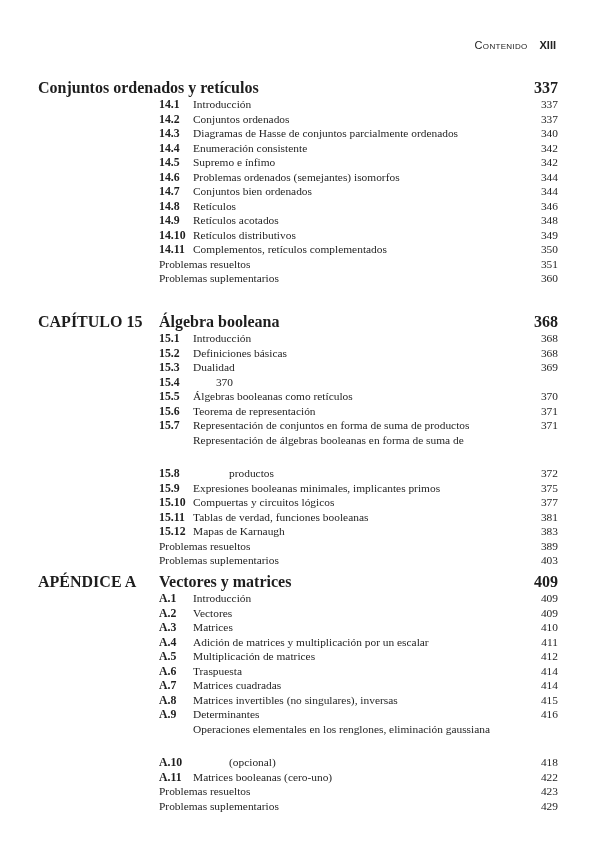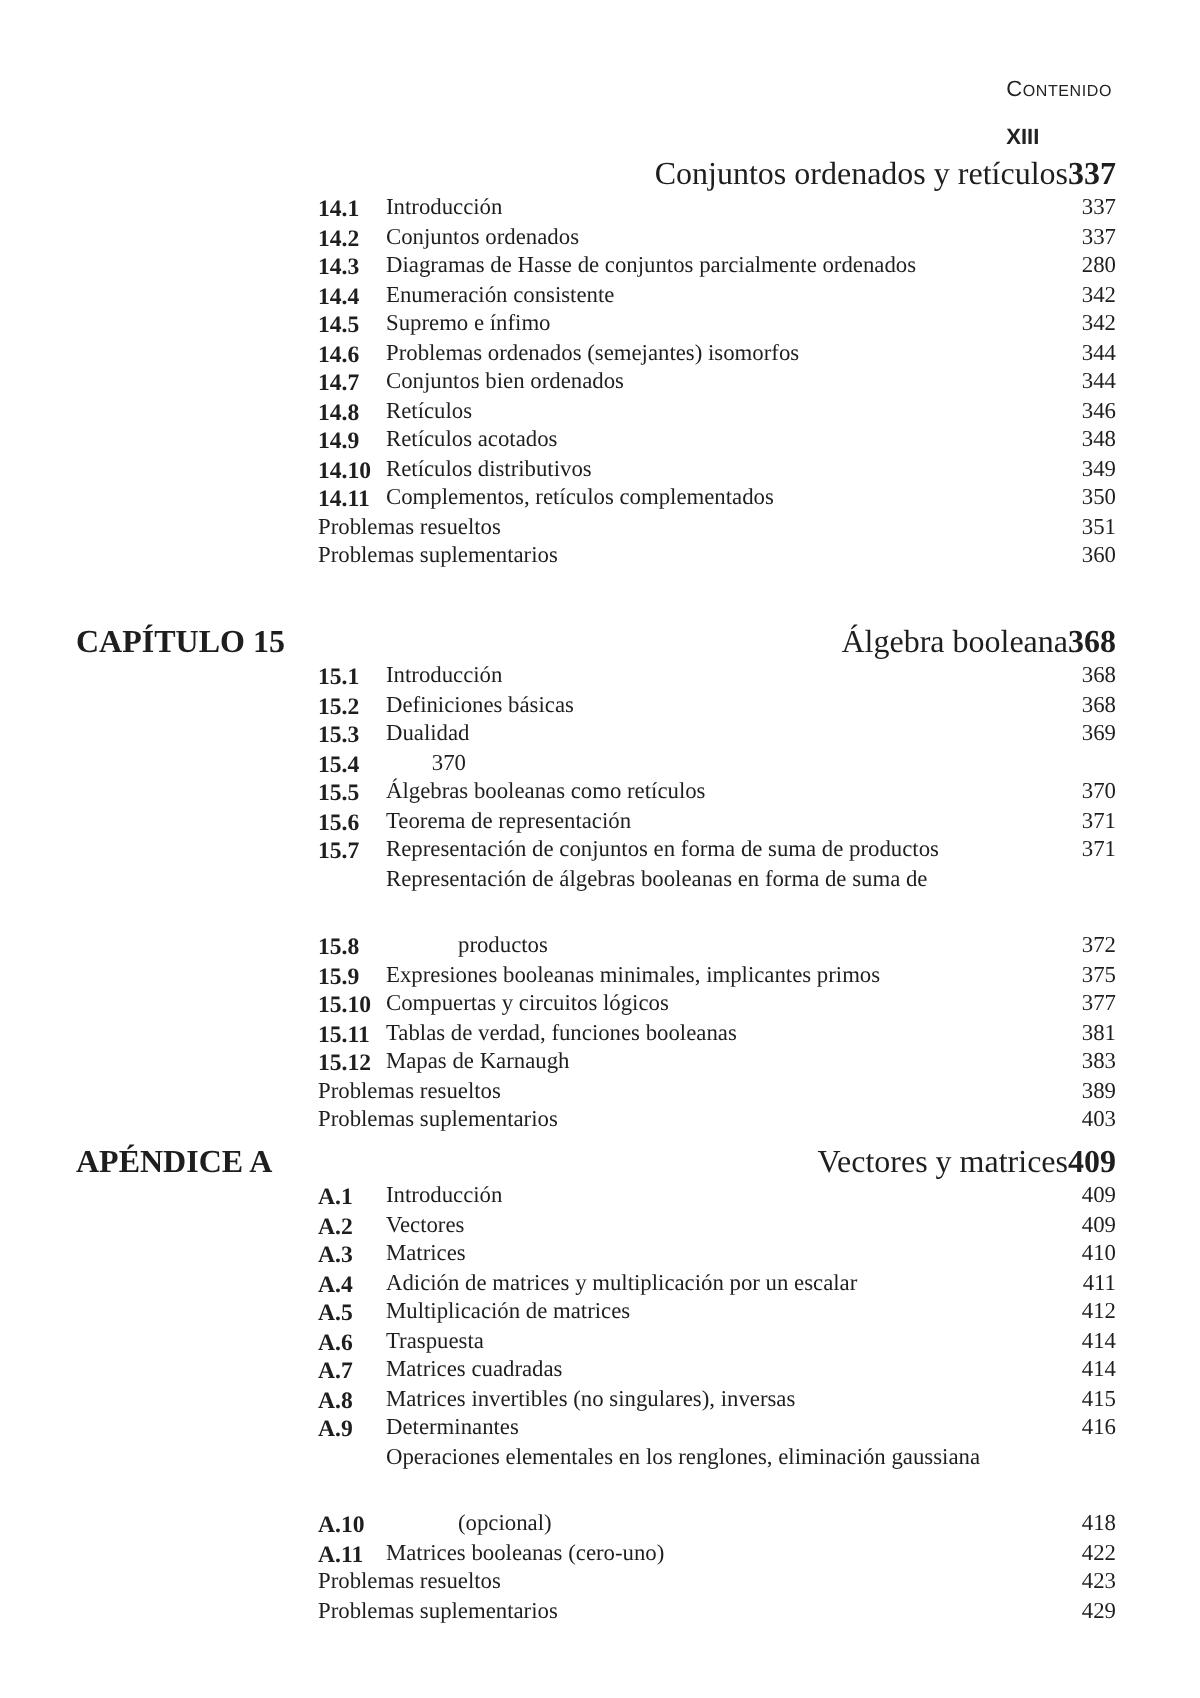--- a/index.html
+++ b/index.html
@@ -3,28 +3,28 @@
 <meta charset="utf-8">
 <style>
   html, body { margin: 0; padding: 0; }
   body {
     width: 600px; height: 849px; background: #ffffff; position: relative; overflow: hidden;
     font-family: "Liberation Serif", serif; color: #1e1e1e;
   }
   .running-head {
     position: absolute; top: 39px; right: 44px;
     font-family: "Liberation Sans", sans-serif; font-size: 10px; color: #222;
-    display: flex; gap: 12px; align-items: baseline; flex-direction: column;
+    display: flex; gap: 12px; align-items: baseline;
   }
   .running-head .sc { font-variant: small-caps; letter-spacing: 0.3px; font-size: 11px; }
   .running-head .pg { font-weight: bold; font-size: 11px; }
   .chapter { position: absolute; left: 38px; width: 520px; }
   .ch-head { display: flex; align-items: baseline; height: 18px; }
   .ch-label { width: 121px; font-weight: bold; font-size: 16px; white-space: nowrap; }
-  .ch-title { flex: 1; font-weight: normal; font-size: 16px; text-align: right; }
+  .ch-title { flex: 1; font-weight: bold; font-size: 16px; }
   .ch-page { font-weight: bold; font-size: 16px; text-align: right; }
   .entries { margin-left: 121px; }
   .entry { display: flex; align-items: flex-end; font-size: 11.4px; line-height: 14.5px; }
   .entry .num { font-weight: bold; font-size: 11.8px; width: 34px; flex: none; }
   .entry .txt { flex: 1; }
   .entry .pg { width: 40px; text-align: right; flex: none; align-self: flex-end; }
   .entry .wrap { display: block; padding-left: 36px; margin-top: 19px; }
 </style>
 </head>
 <body>
@@ -47,21 +47,21 @@
           <span class="pg">337</span>
         </div>
         <div class="entry">
           <span class="num">14.2</span>
           <span class="txt"><span>Conjuntos ordenados</span></span>
           <span class="pg">337</span>
         </div>
         <div class="entry">
           <span class="num">14.3</span>
           <span class="txt"><span>Diagramas de Hasse de conjuntos parcialmente ordenados</span></span>
-          <span class="pg">280</span>
+          <span class="pg">340</span>
         </div>
         <div class="entry">
           <span class="num">14.4</span>
           <span class="txt"><span>Enumeración consistente</span></span>
           <span class="pg">342</span>
         </div>
         <div class="entry">
           <span class="num">14.5</span>
           <span class="txt"><span>Supremo e ínfimo</span></span>
           <span class="pg">342</span>

